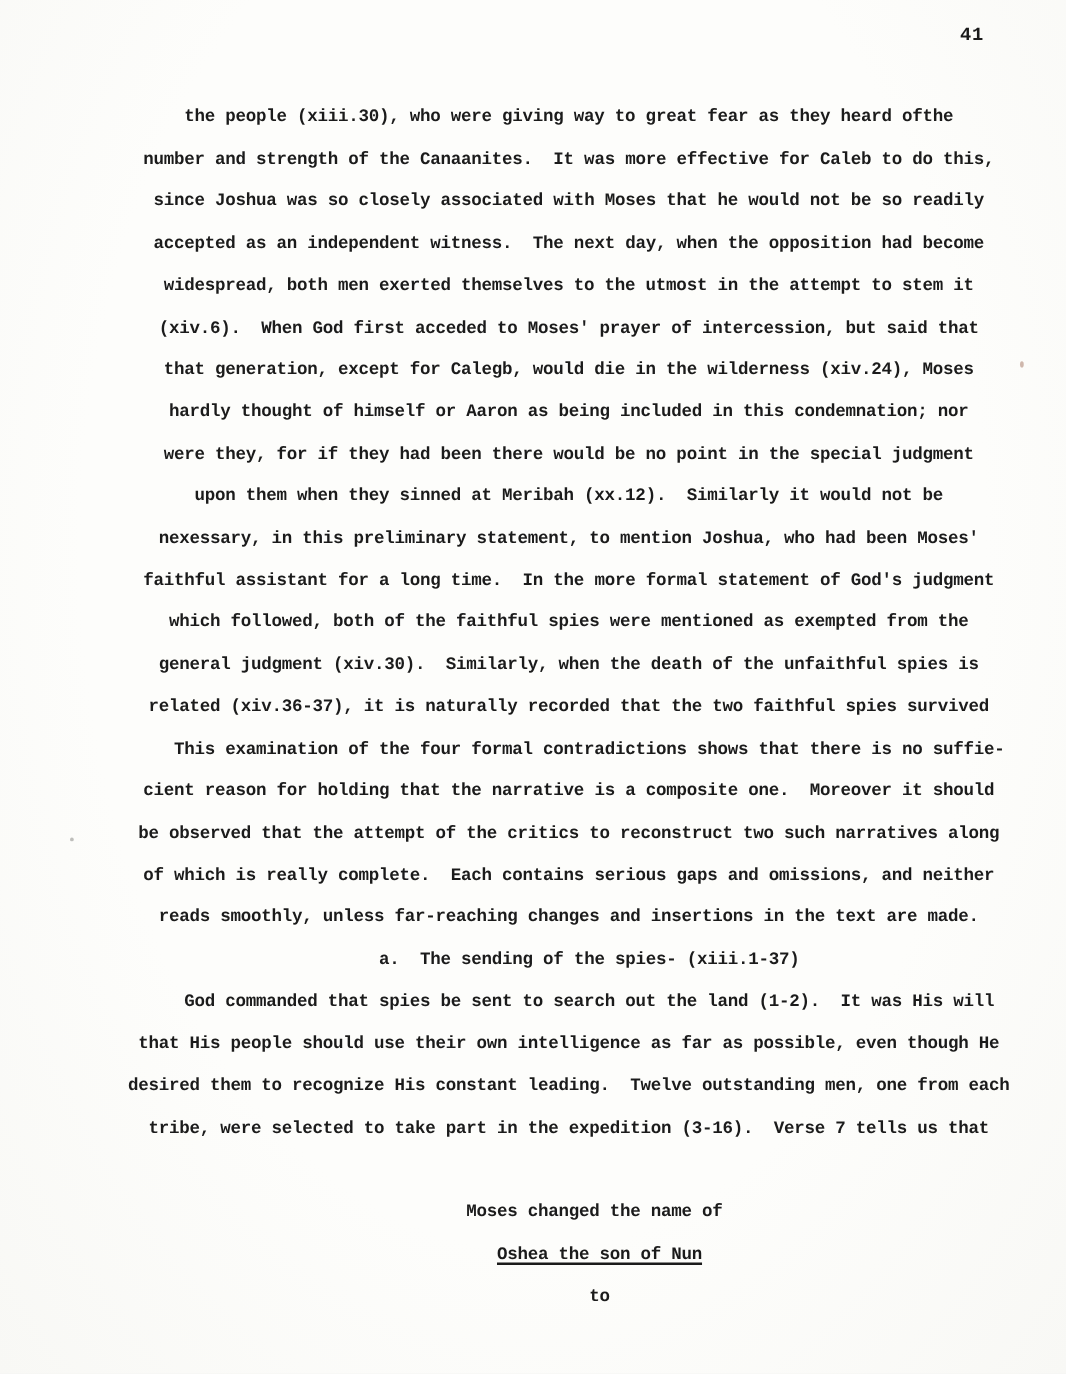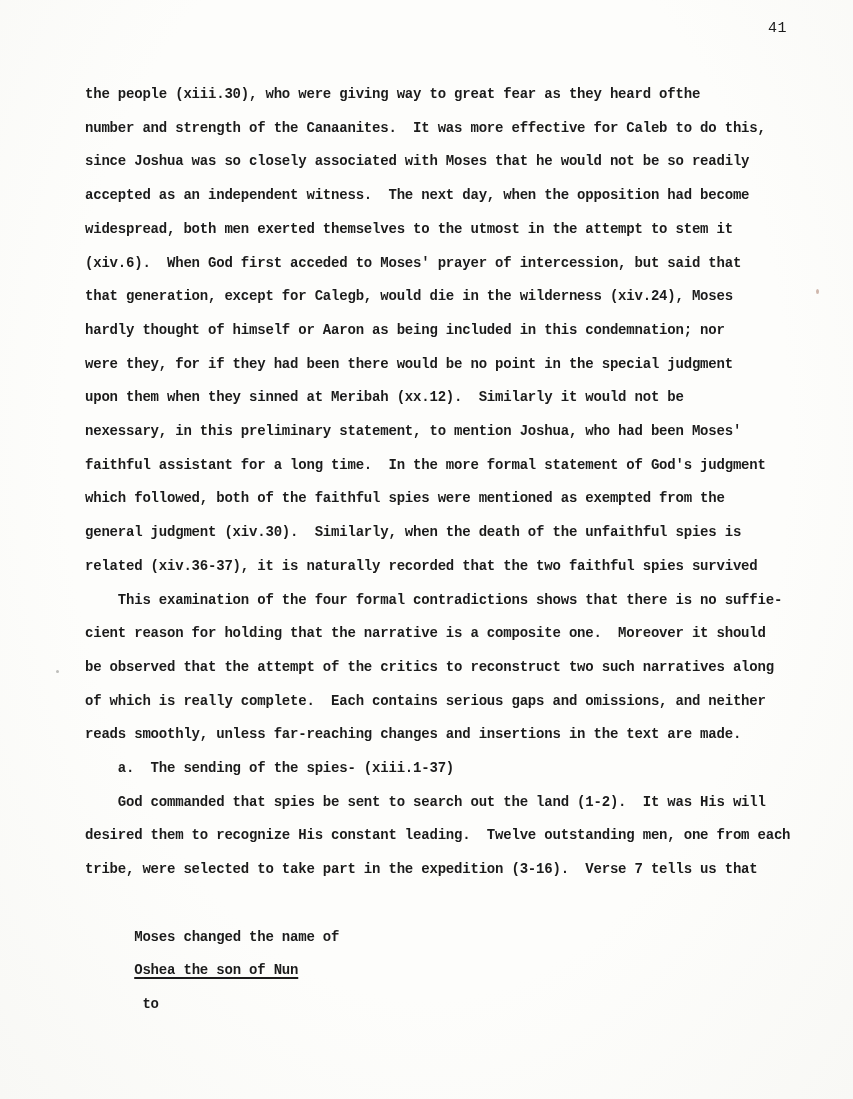--- a/index.html
+++ b/index.html
@@ -16,35 +16,36 @@
     background: radial-gradient(ellipse at 50% 40%, #fdfdfb 60%, #f8f8f5 100%);
     overflow: hidden;
     font-family: "Liberation Mono", "DejaVu Sans Mono", monospace;
     color: #1b1b1b;
   }
   .page-number {
     position: absolute;
     top: 20px;
     left: 768px;
     font-size: 15px;
-    font-weight: normal;
+    font-weight: bold;
     letter-spacing: 0.5px;
   }
   .text-block {
     position: absolute;
     top: 78px;
     left: 85px;
     width: 740px;
   }
   .line {
     white-space: pre;
     font-size: 14px;
     font-weight: bold;
     line-height: 33.7px;
     letter-spacing: -0.2px;
+    text-align: center;
   }
   .u {
     text-decoration: underline;
     text-decoration-thickness: 1.5px;
     text-underline-offset: 3px;
   }
   .speck {
     position: absolute;
     border-radius: 50%;
     background: #8a8a86;
@@ -74,20 +75,21 @@
     <div class="line">which followed, both of the faithful spies were mentioned as exempted from the</div>
     <div class="line">general judgment (xiv.30).  Similarly, when the death of the unfaithful spies is</div>
     <div class="line">related (xiv.36-37), it is naturally recorded that the two faithful spies survived</div>
     <div class="line">    This examination of the four formal contradictions shows that there is no suffie-</div>
     <div class="line">cient reason for holding that the narrative is a composite one.  Moreover it should</div>
     <div class="line">be observed that the attempt of the critics to reconstruct two such narratives along</div>
     <div class="line">of which is really complete.  Each contains serious gaps and omissions, and neither</div>
     <div class="line">reads smoothly, unless far-reaching changes and insertions in the text are made.</div>
     <div class="line">    a.  The sending of the spies- (xiii.1-37)</div>
     <div class="line">    God commanded that spies be sent to search out the land (1-2).  It was His will</div>
+    <div class="line">that His people should use their own intelligence as far as possible, even though He</div>
     <div class="line">desired them to recognize His constant leading.  Twelve outstanding men, one from each</div>
     <div class="line">tribe, were selected to take part in the expedition (3-16).  Verse 7 tells us that</div>
     <div class="line">
       <span>Moses changed the name of </span>
       <span class="u">Oshea the son of Nun</span>
       <span> to </span>
       
       
     </div>
   </div>

